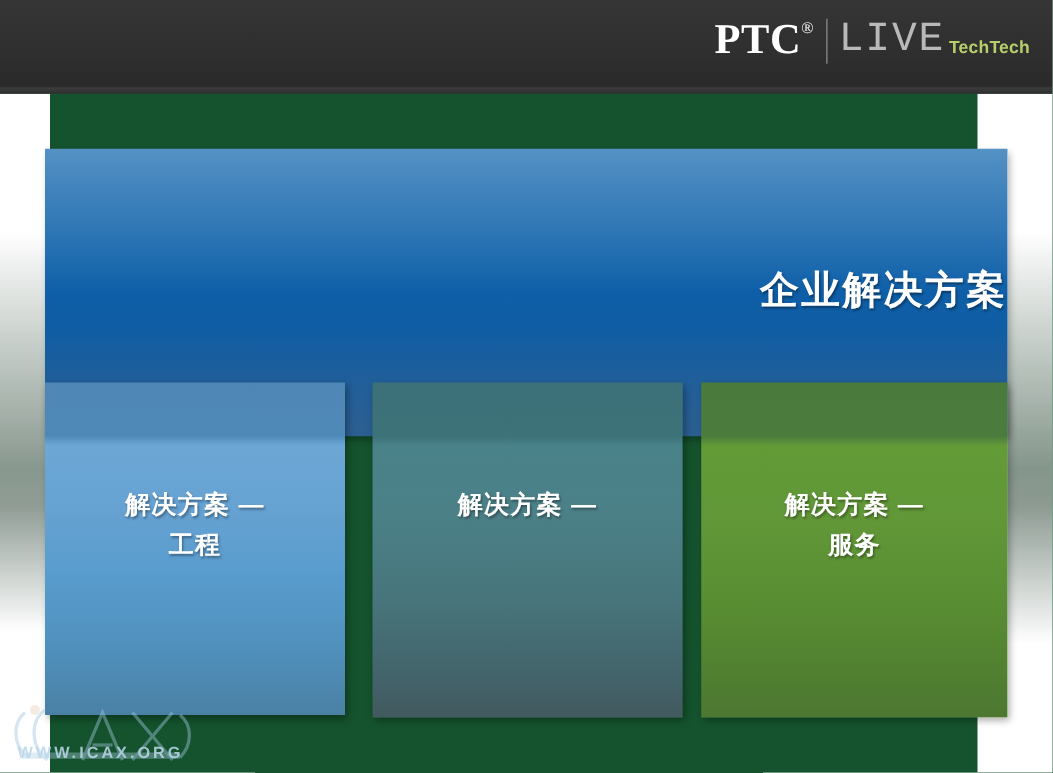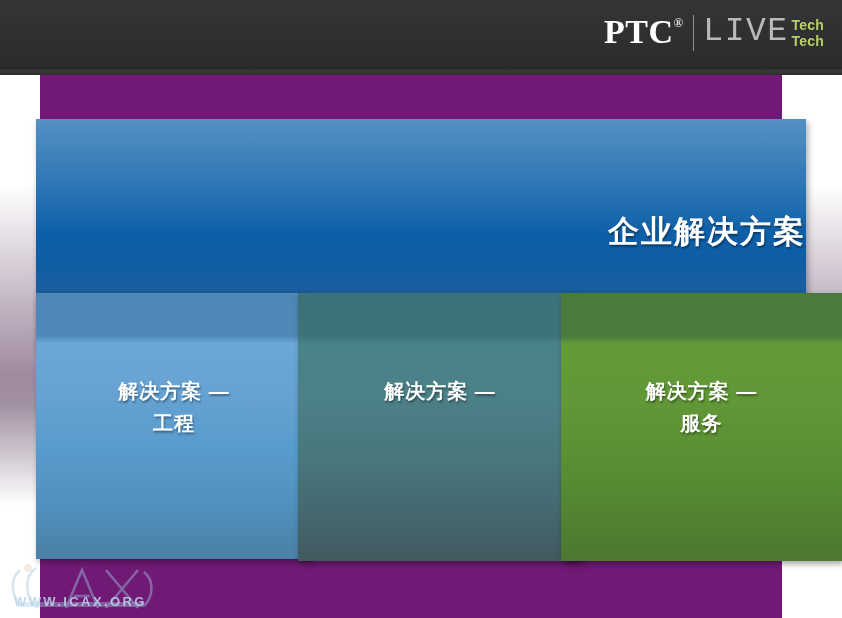--- a/index.html
+++ b/index.html
@@ -12,21 +12,21 @@
     overflow: hidden;
     font-family: "Liberation Sans", "DejaVu Sans", sans-serif;
     background: #ffffff;
     position: relative;
   }
 
   
   #slide {
     position: absolute;
     inset: 0;
-    background: #701a75;
+    background: #14532d;
   }
   .side-shade {
     position: absolute;
     top: 75px;
     bottom: 0;
     width: 40px;
     pointer-events: none;
   }
   .side-shade.left {
     left: 0;
@@ -96,23 +96,23 @@
   .logo-live {
     font-family: Liberation Mono, monospace;
     font-weight: 400;
     font-size: 33px;
     line-height: 34px;
     color: #b9b9b9;
     letter-spacing: 1.5px;
   }
   .logo-tf {
     display: flex;
-    flex-direction: column;
+    flex-direction: row;
     margin-left: 3px;
-    margin-top: 2px;
+    margin-top: 14px;
   }
   .logo-tf span {
     font-family: "Liberation Sans", "DejaVu Sans", sans-serif;
     font-weight: bold;
     font-size: 14px;
     line-height: 16px;
     color: #b7cf6a;
     letter-spacing: 0.2px;
   }
 
@@ -142,23 +142,22 @@
     font-size: 31px;
     font-weight: bold;
     color: #ffffff;
     letter-spacing: 2px;
     text-shadow: 1px 2px 2px rgba(0,0,0,0.40);
   }
 
   
   .sol-box {
     position: absolute;
-    top: 293px;
+    top: 306px;
     box-shadow: 2px 3px 6px rgba(0,0,0,0.35);
-    padding-left: 36px;
   }
   .sol-label {
     position: absolute;
     left: 0;
     right: 0;
     top: 82px;
     text-align: center;
     font-size: 20px;
     font-weight: bold;
     color: #ffffff;

